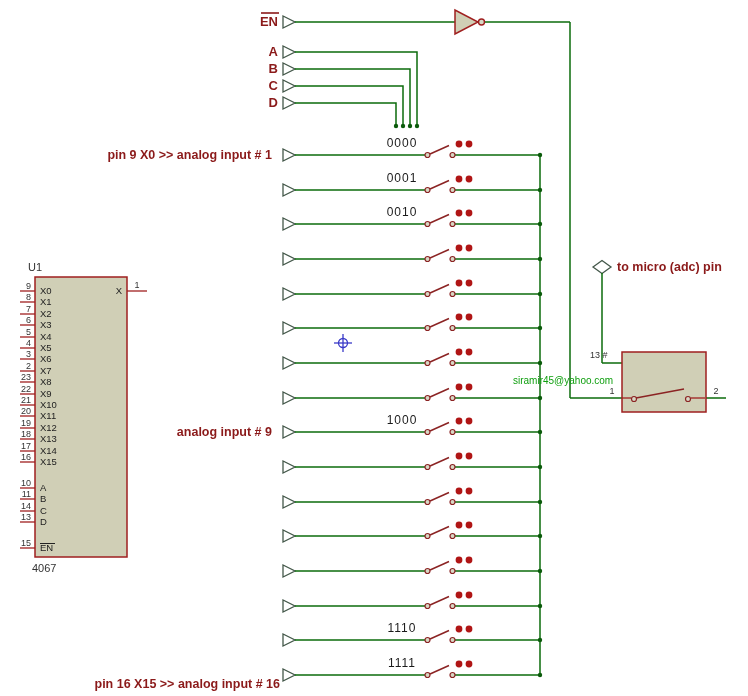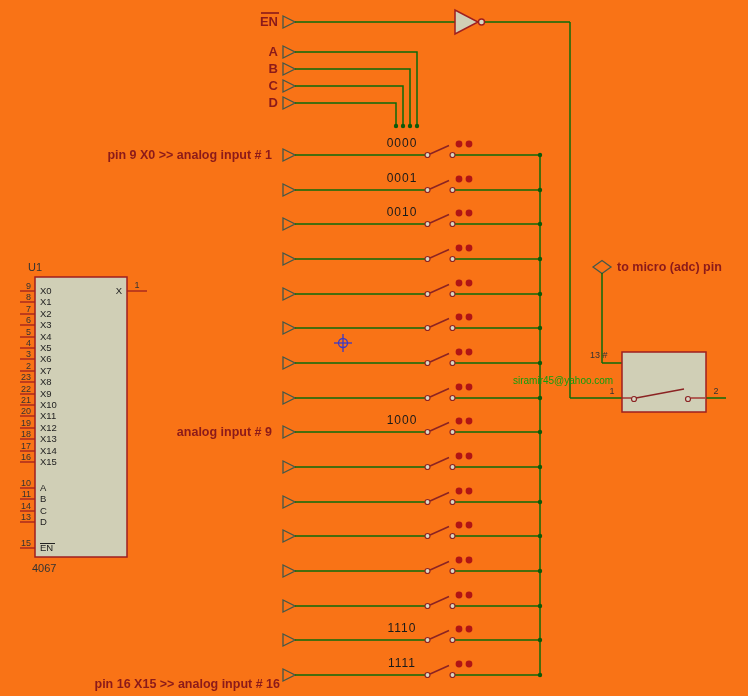--- a/index.html
+++ b/index.html
@@ -1,16 +1,16 @@
 <!DOCTYPE html>
 <html><head>
 <meta charset="utf-8">
 <style>
   html,body { margin:0; padding:0; background:#d8d8c6; }
-  .stage { position:relative; width:748px; height:696px; background:#f97316; overflow:hidden;
+  .stage { position:relative; width:748px; height:696px; background:#ffffff; overflow:hidden;
            font-family:"Liberation Sans", sans-serif; }
   svg { display:block; font-family:"Liberation Sans", sans-serif; }
 
   .wire     { stroke:#0b6b0b; stroke-width:1.5; fill:none; }
   .junction { fill:#0b5b0b; stroke:none; }
   .term     { fill:none; stroke:#44584a; stroke-width:1.3; }
   .comp     { fill:#d0cfb6; stroke:#9f1f1f; stroke-width:1.5; }
   .bubble   { fill:#d8d8c6; stroke:#9f1f1f; stroke-width:1.4; }
   .pin      { stroke:#9f1f1f; stroke-width:1.3; }
   .sw       { stroke:#8b2323; stroke-width:1.5; fill:none; }

